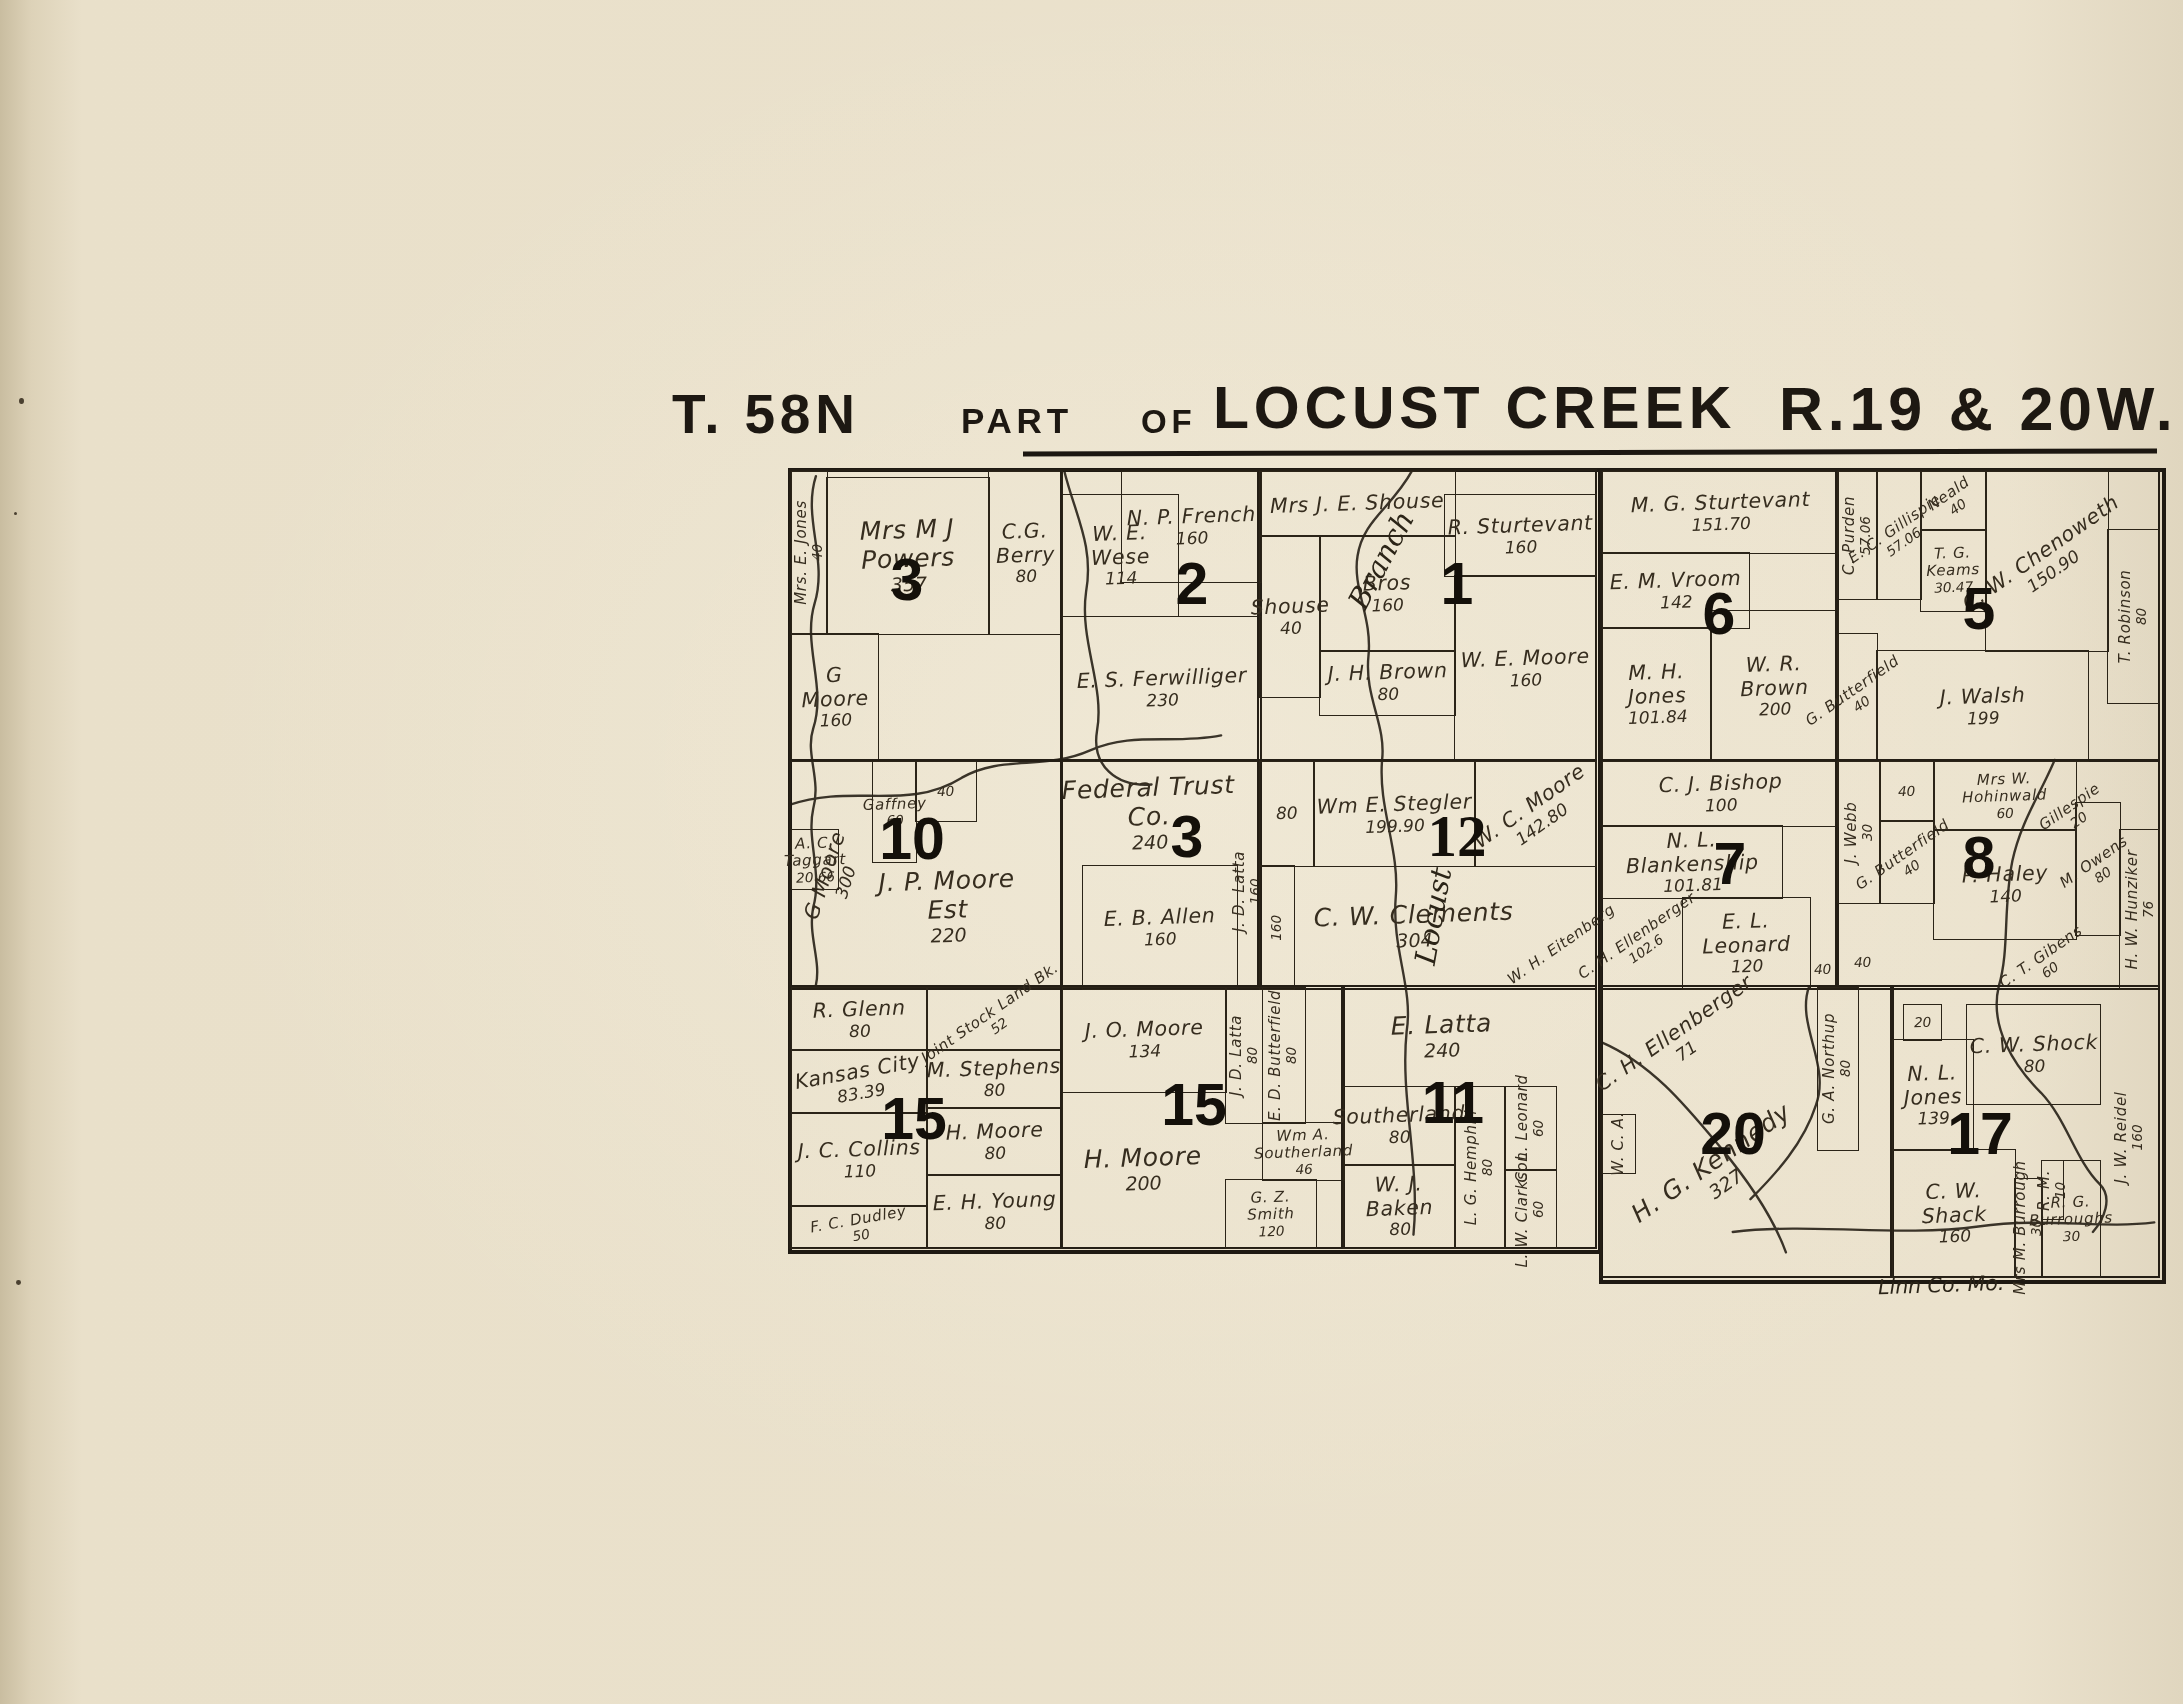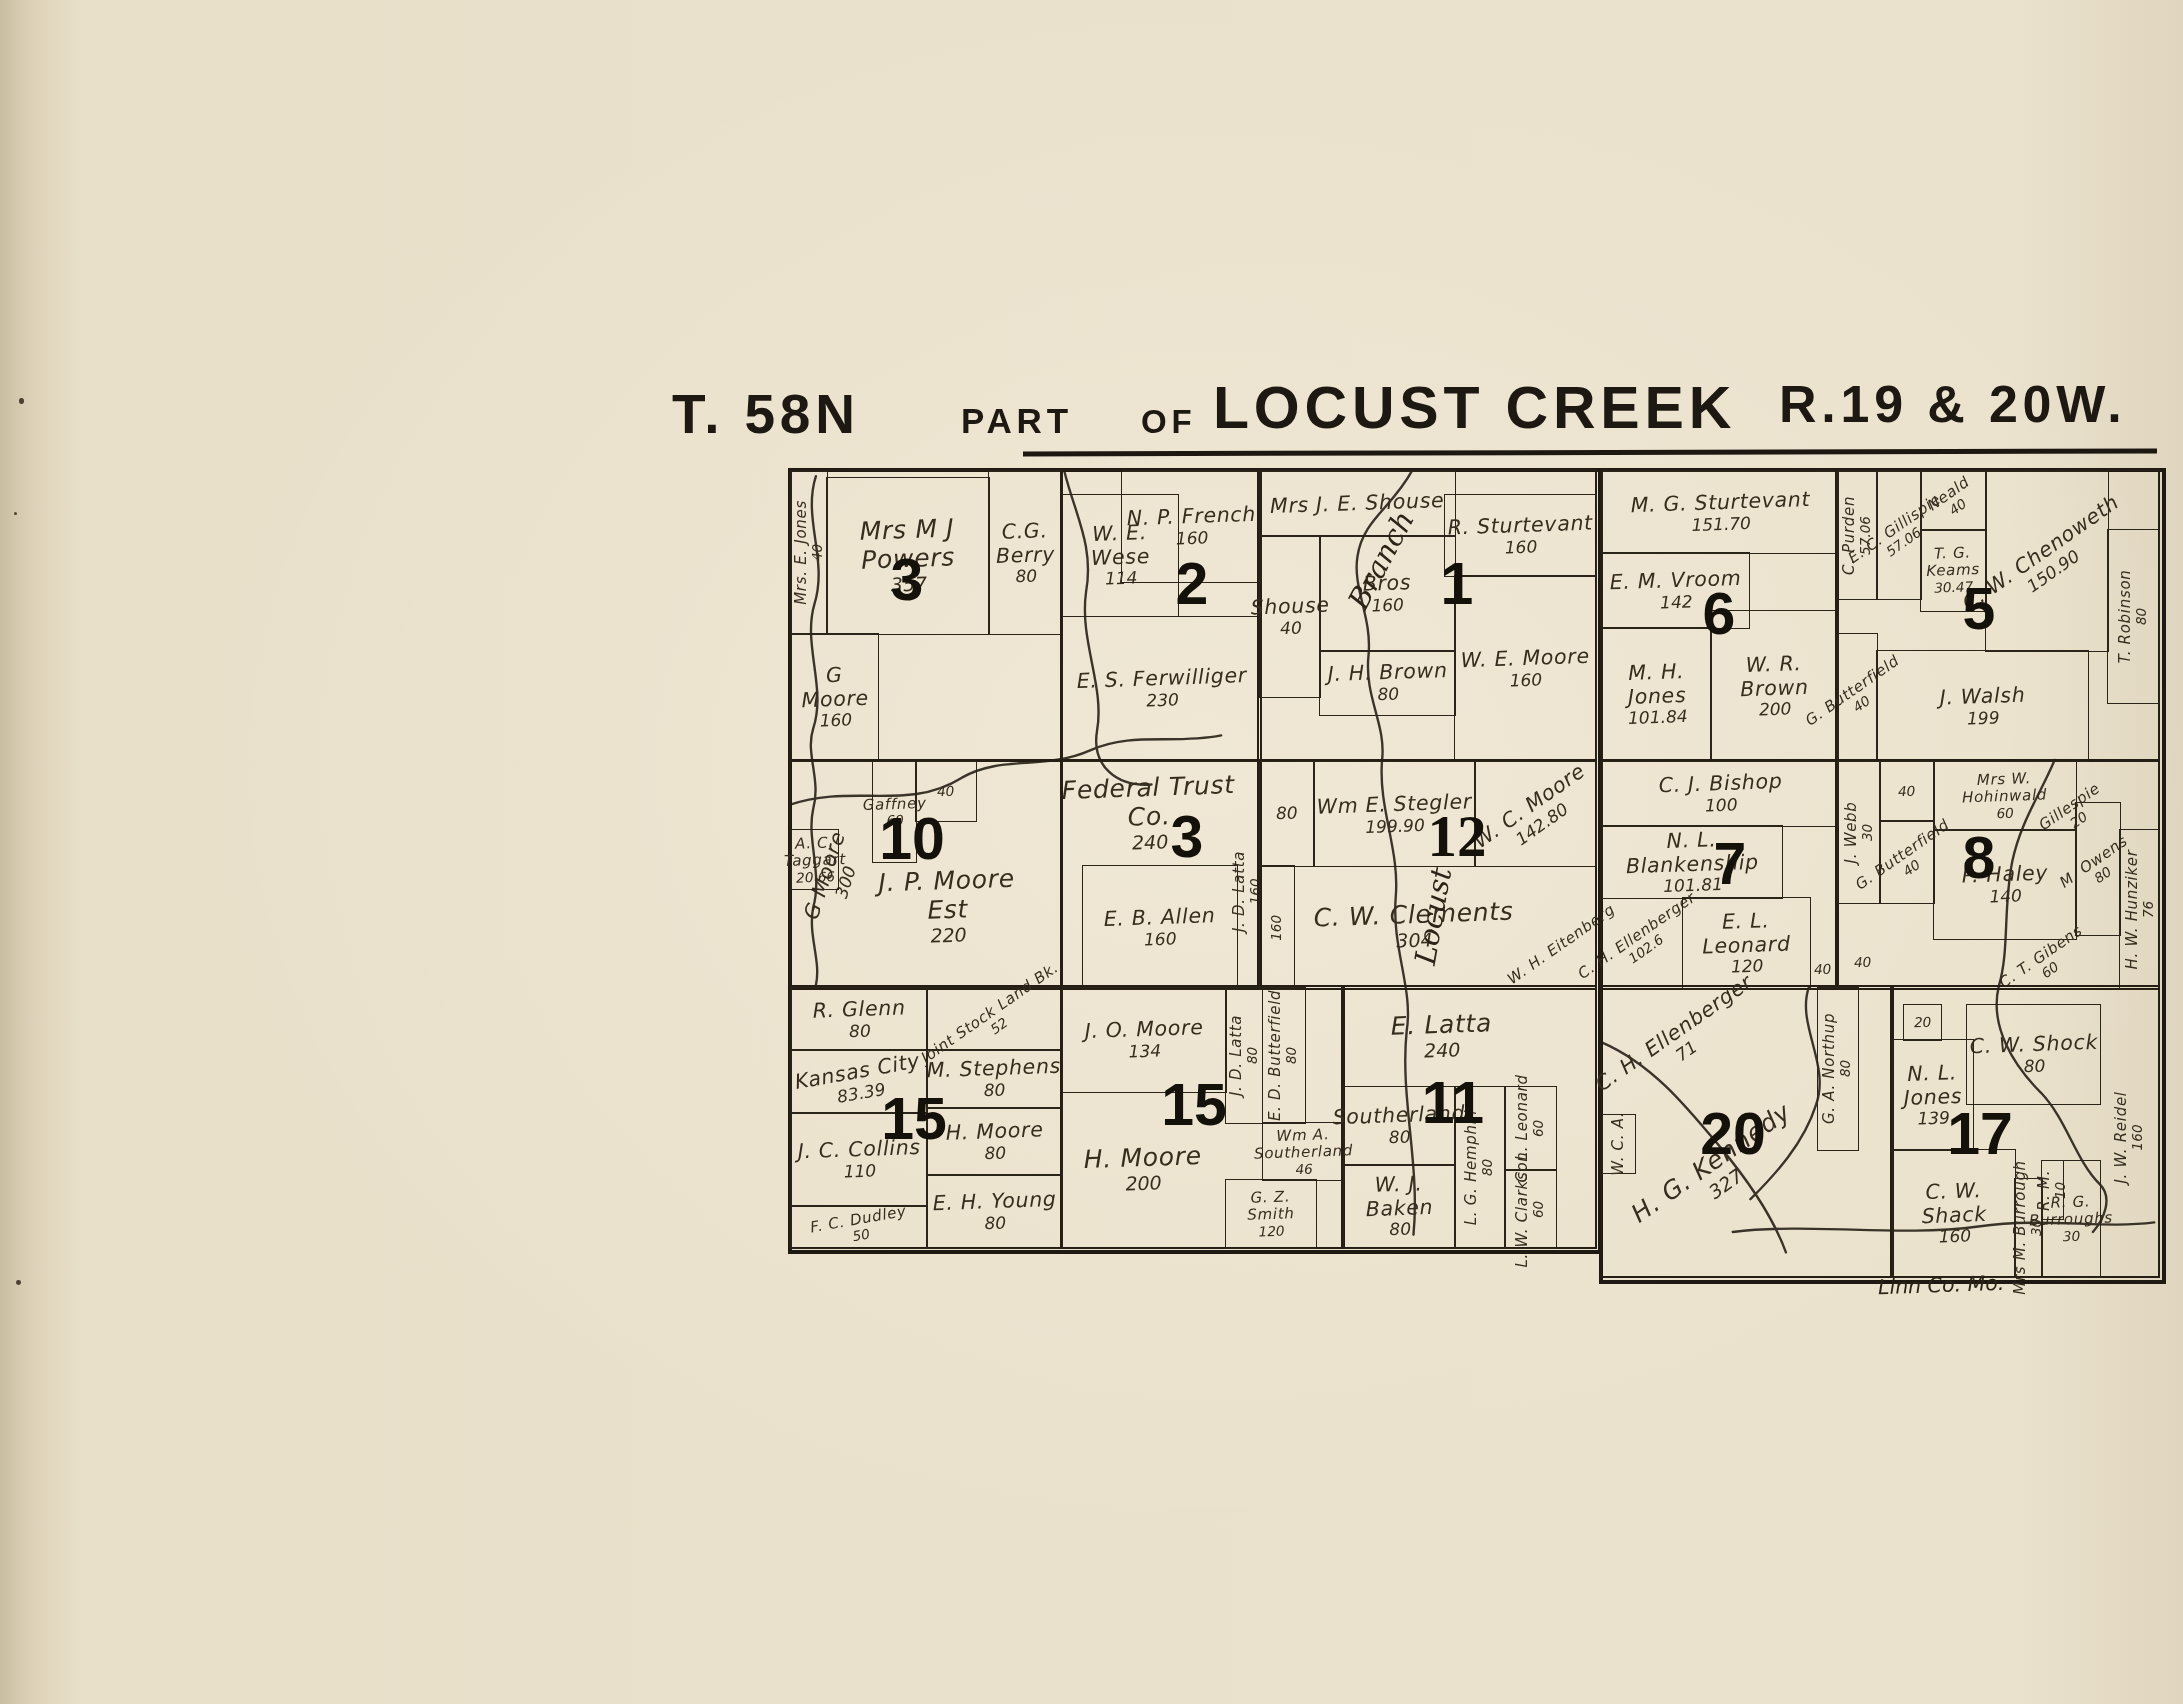--- a/index.html
+++ b/index.html
@@ -12,21 +12,21 @@
     font-family:"DejaVu Sans", sans-serif;color:#2d261a;
   }
   .speck{position:absolute;background:#4a4030;border-radius:50%;}
   
   .title-part{position:absolute;font-family:"Liberation Sans",sans-serif;font-weight:bold;
     color:#1d1812;letter-spacing:4.8px;white-space:nowrap;}
   #title-t58n{left:672px;top:382px;font-size:55px;}
   #title-part{left:961px;top:401px;font-size:35px;}
   #title-of{left:1141px;top:403px;font-size:33px;}
   #title-creek{left:1213px;top:374px;font-size:59px;}
-  #title-range{left:1779px;top:374px;font-size:52px;}
+  #title-range{left:1779px;top:374px;font-size:61px;}
   #title-underline{position:absolute;left:1023px;top:450px;width:1134px;height:4.8px;
     background:#1c1711;transform:rotate(-.15deg);}
   
   #map{position:absolute;left:0;top:0;width:2183px;height:1704px;}
   .group{position:absolute;border:4.1px solid #1e1912;}
   .section{position:absolute;border:2px solid #241e15;}
   .parcel{position:absolute;border:1.4px solid #2b2418;display:flex;align-items:center;justify-content:center;
     overflow:visible;}
   .parcel.nb{border:none;}
   .ptext{display:flex;flex-direction:column;align-items:center;justify-content:center;

